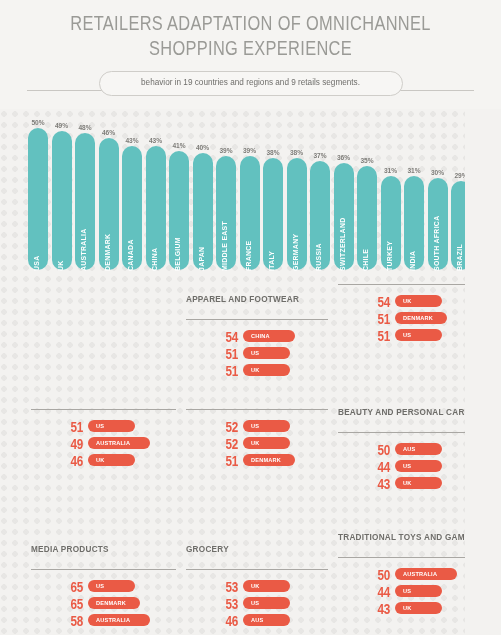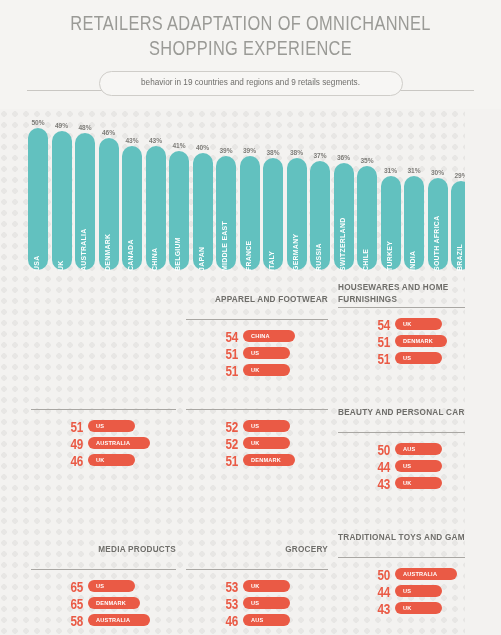--- a/index.html
+++ b/index.html
@@ -162,21 +162,21 @@
   .seg-col-2 { left: 338px; width: 140px; }
 
   .seg-title {
     color: #6e6d69;
     font-size: 8.2px;
     font-weight: bold;
     line-height: 11.5px;
     letter-spacing: 0.25px;
     min-height: 23px;
   }
-  .seg-title.one-line { padding-top: 11.5px; text-align: right; }
+  .seg-title.one-line { padding-top: 11.5px; }
 
   .seg-rule {
     margin-top: 2px;
     height: 1px;
     background: #a9a7a3;
   }
 
   .rows { margin-top: 9px; }
 
   .seg-item {
@@ -367,21 +367,20 @@
               <div class="seg-val" style="color: rgb(234, 90, 69);">51</div>
               <div class="seg-pill w3" style="background: rgb(234, 90, 69);">US</div>
             </div>
             <div class="seg-item">
               <div class="seg-val" style="color: rgb(234, 90, 69);">51</div>
               <div class="seg-pill w3" style="background: rgb(234, 90, 69);">UK</div>
             </div>
           </div>
         </div>
         <div class="segment seg-col-2">
-          <div class="seg-title">HOUSEWARES AND HOME FURNISHINGS</div>
           <div class="seg-rule"></div>
           <div class="rows">
             <div class="seg-item">
               <div class="seg-val" style="color: rgb(234, 90, 69);">54</div>
               <div class="seg-pill w3" style="background: rgb(234, 90, 69);">UK</div>
             </div>
             <div class="seg-item">
               <div class="seg-val" style="color: rgb(234, 90, 69);">51</div>
               <div class="seg-pill w2" style="background: rgb(234, 90, 69);">DENMARK</div>
             </div>

